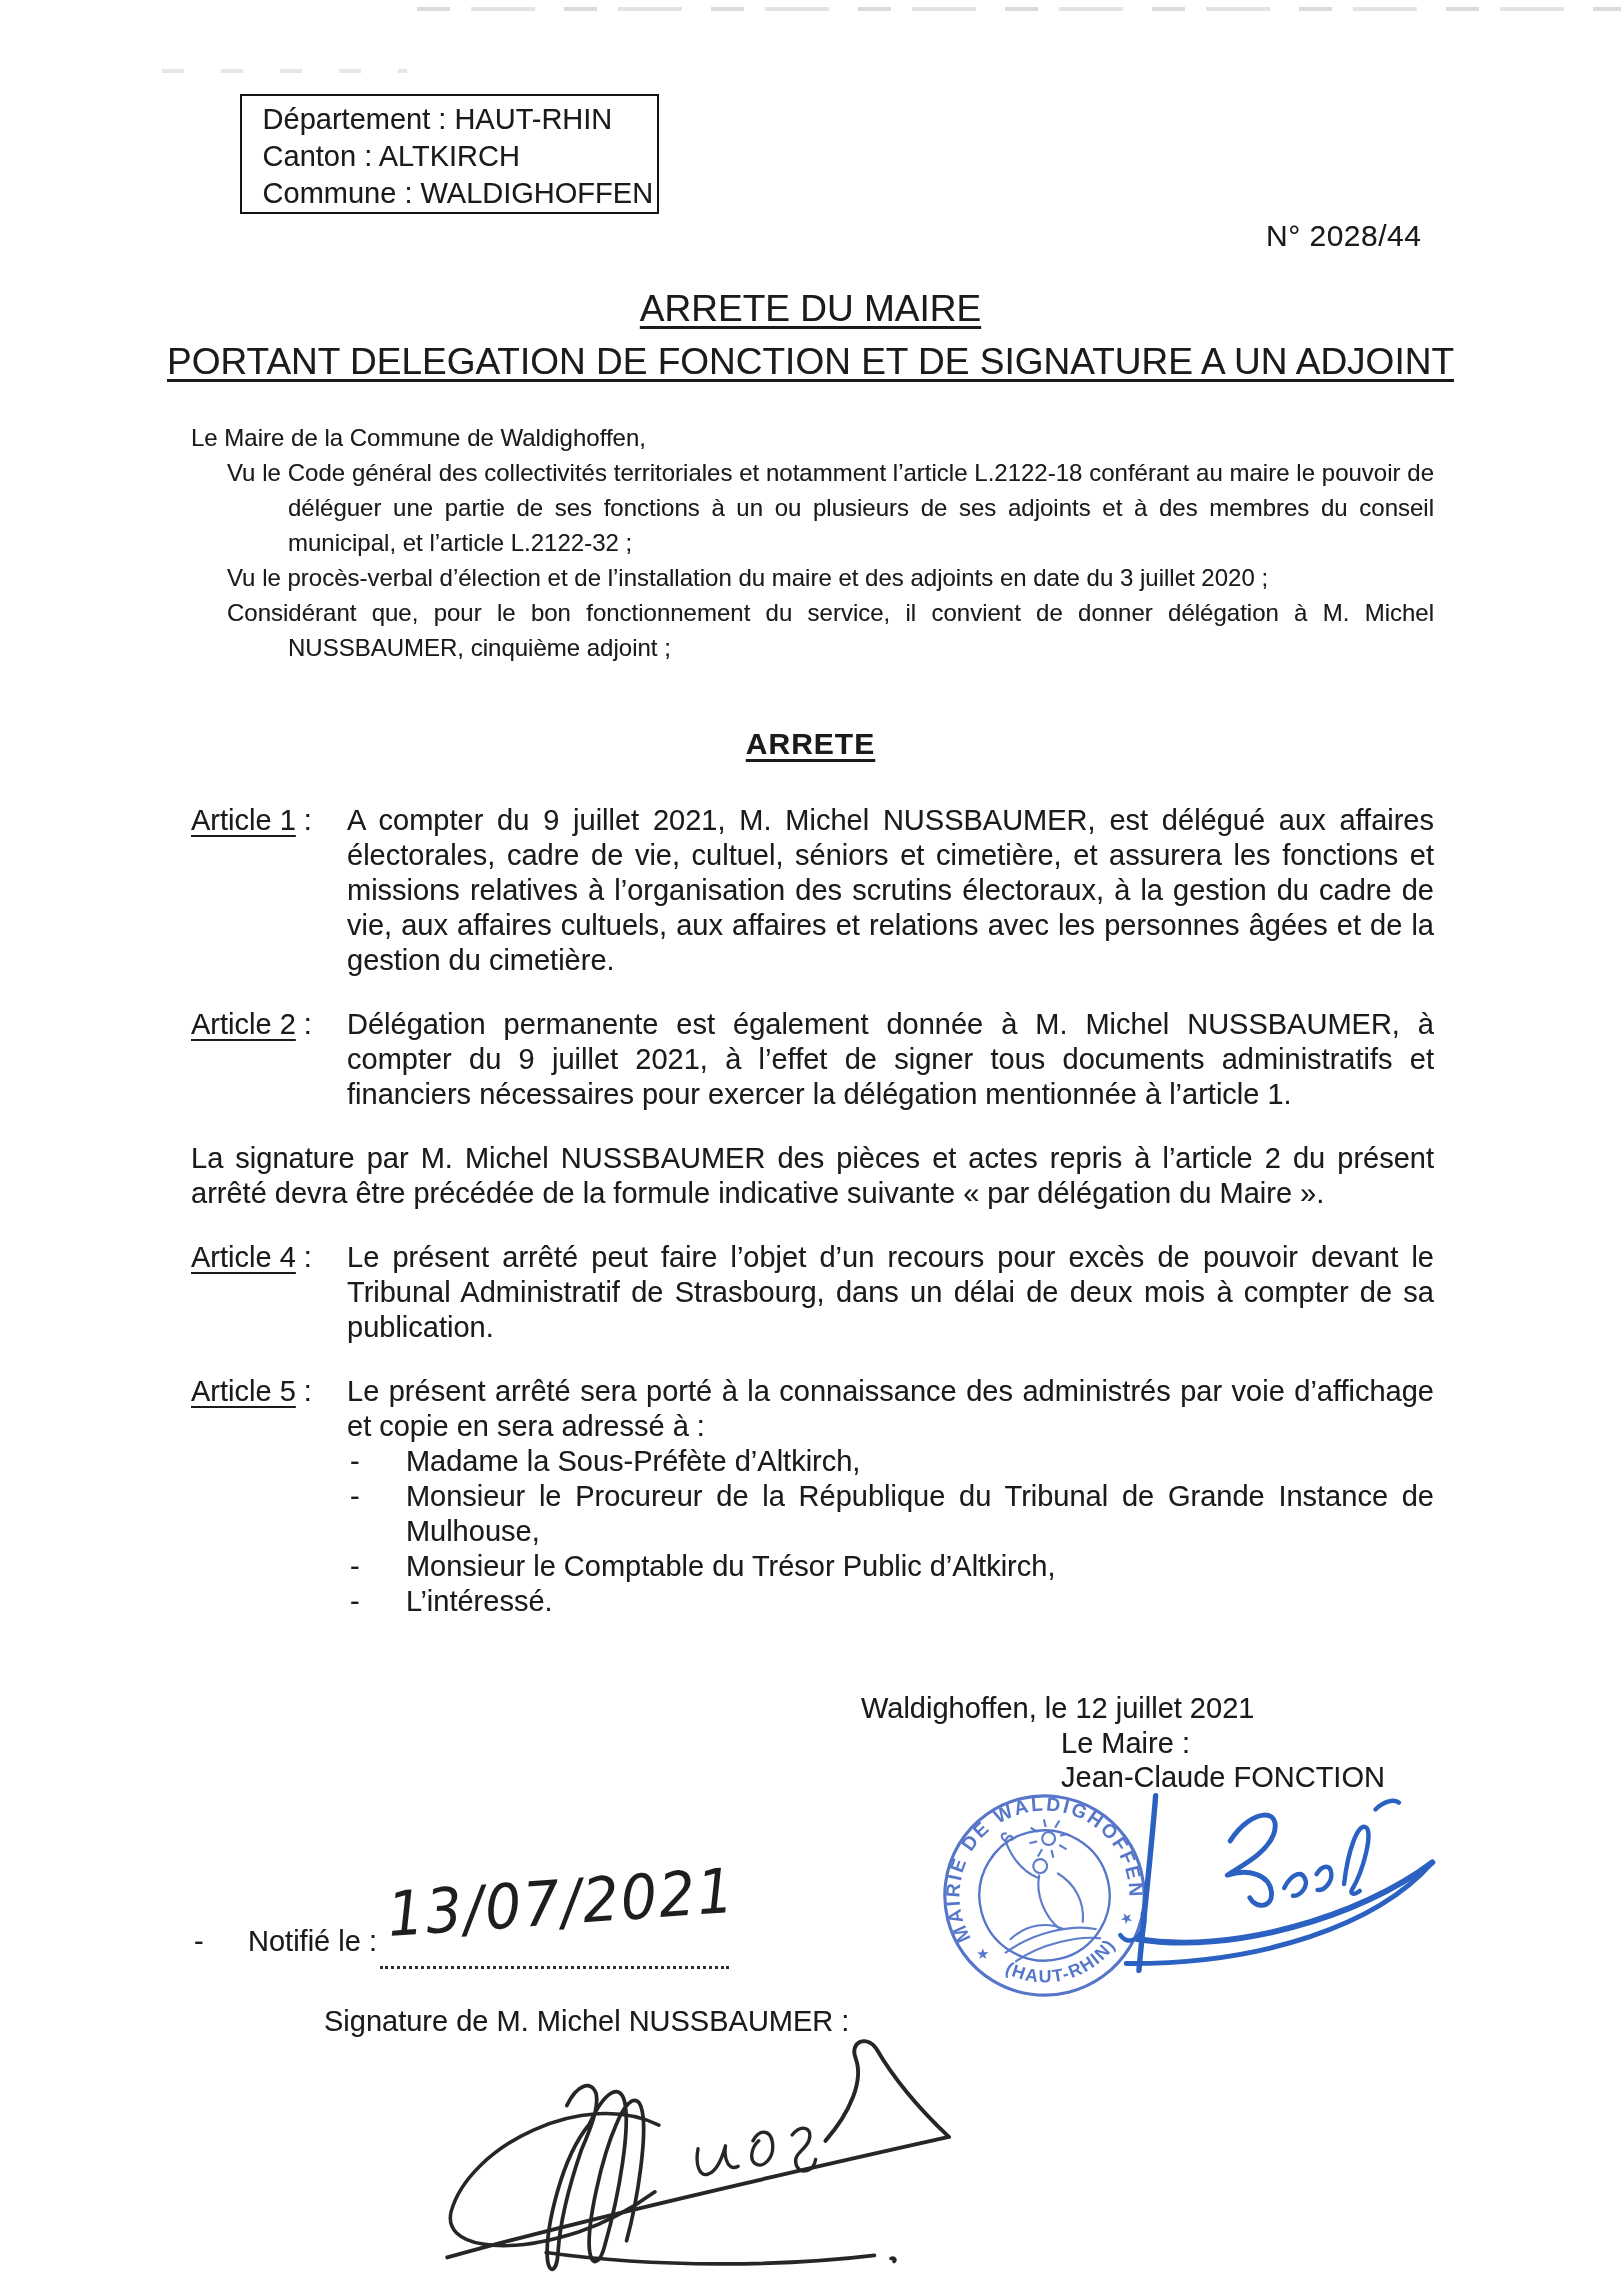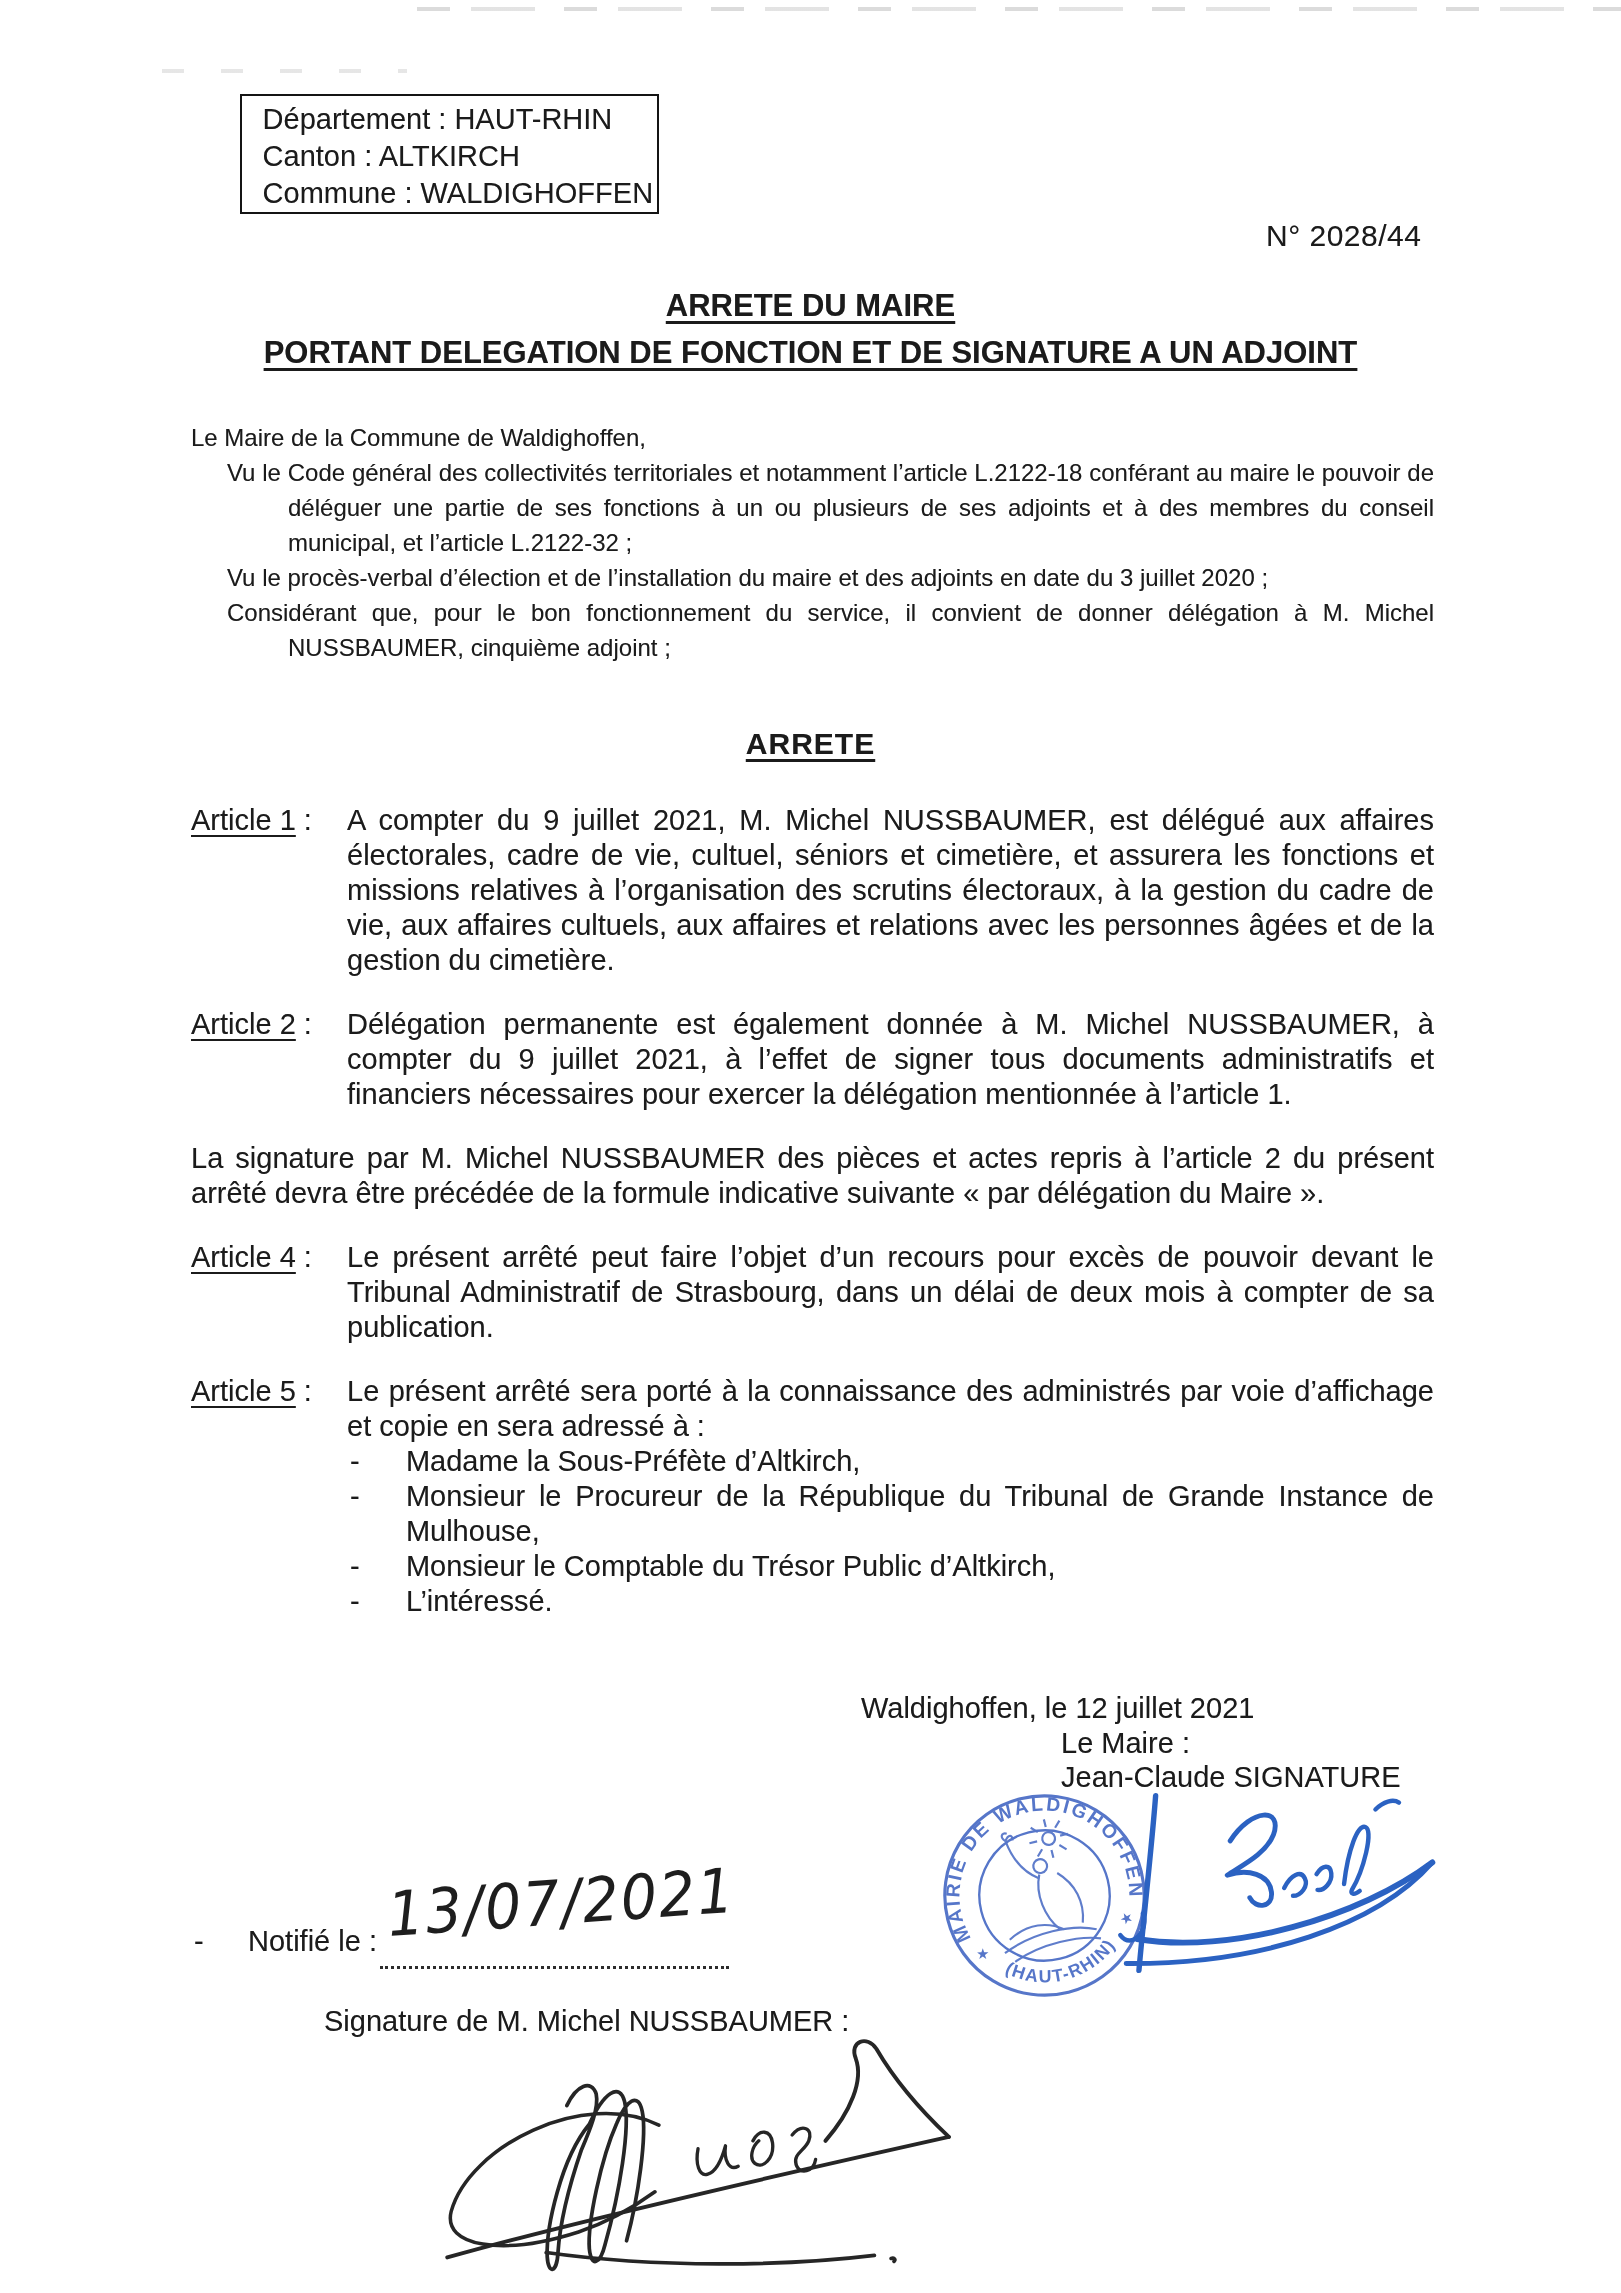--- a/index.html
+++ b/index.html
@@ -35,21 +35,21 @@
     font-size:29px; line-height:37px;margin-left:44px;
   }
 
   .doc-number{
     position:absolute; top:219px; left:1266px;
     font-size:30px; letter-spacing:0.5px;
   }
 
   .title-block{
     position:absolute; top:288px; left:0; width:1621px;
-    text-align:center; font-weight:bold; font-size:31px;
+    text-align:center; font-weight:normal; font-size:37px;
   }
   .title-block .line1{
     display:inline-block;
     text-decoration:underline; text-decoration-thickness:2.9px; text-underline-offset:4.9px;
     margin-bottom:10.8px;
   }
   .title-block .line2{
     display:block;
     text-decoration:underline; text-decoration-thickness:2.9px; text-underline-offset:4.9px;
   }
@@ -186,21 +186,21 @@
         <div class="item">
           <span class="item-dash">-</span>
           <span class="item-text">L’intéressé.</span>
         </div>
       </div>
     </div>
   </div>
 
   <div class="closing-date txt">Waldighoffen, le 12 juillet 2021</div>
   <div class="closing-title txt">Le Maire :</div>
-  <div class="closing-name txt">Jean-Claude SIGNATURE</div>
+  <div class="closing-name txt">Jean-Claude FONCTION</div>
 
   <svg class="stamp" viewBox="0 0 230 230">
     <g fill="none" stroke="#4a6cc5">
       <circle cx="115" cy="115" r="101" stroke-width="3.2"></circle>
       <circle cx="115" cy="115" r="66" stroke-width="2.4"></circle>
 
       <g stroke-width="2.2" opacity="0.95">
         <circle cx="133" cy="60" r="6.5"></circle>
         <path d="M 133,48 L 133,40 M 133,72 L 133,80 M 121,60 L 113,60 M 145,60 L 153,60 M 124,51 L 118,45 M 142,51 L 148,45 M 124,69 L 118,75 M 142,69 L 148,75"></path>
         <circle cx="118" cy="85" r="7"></circle>

